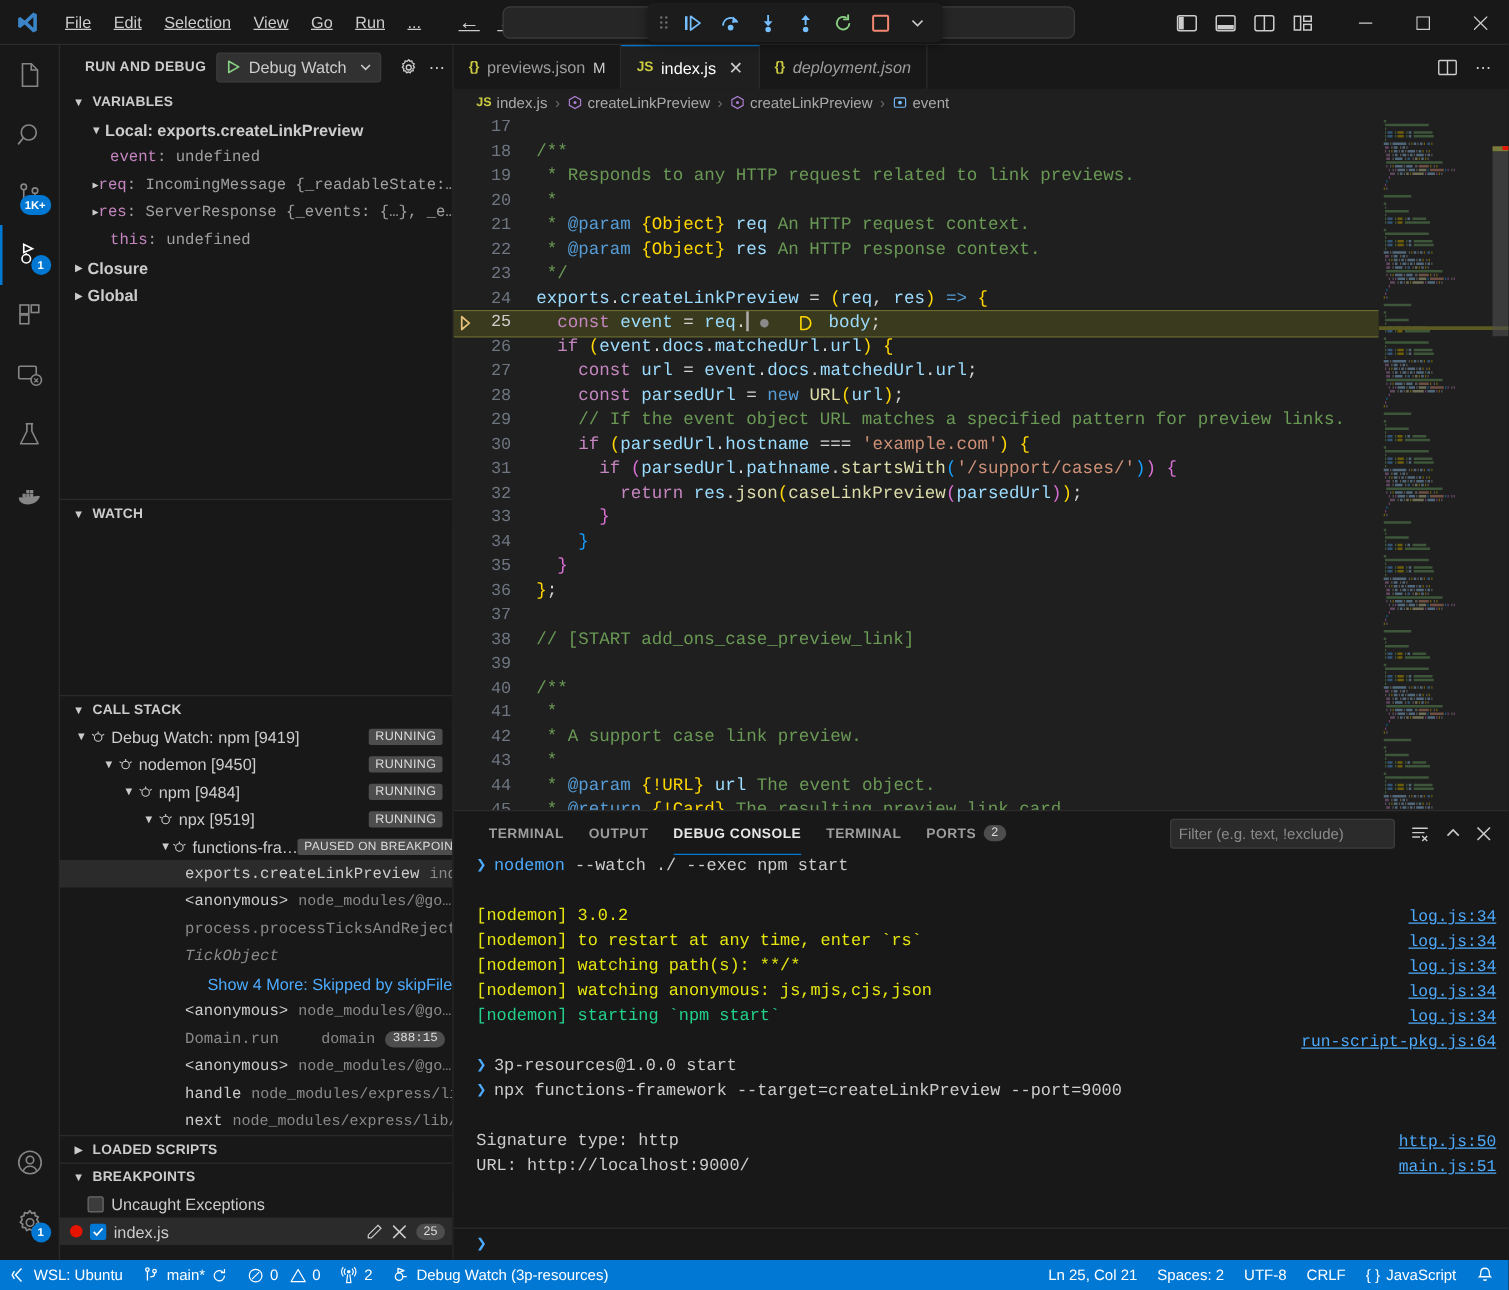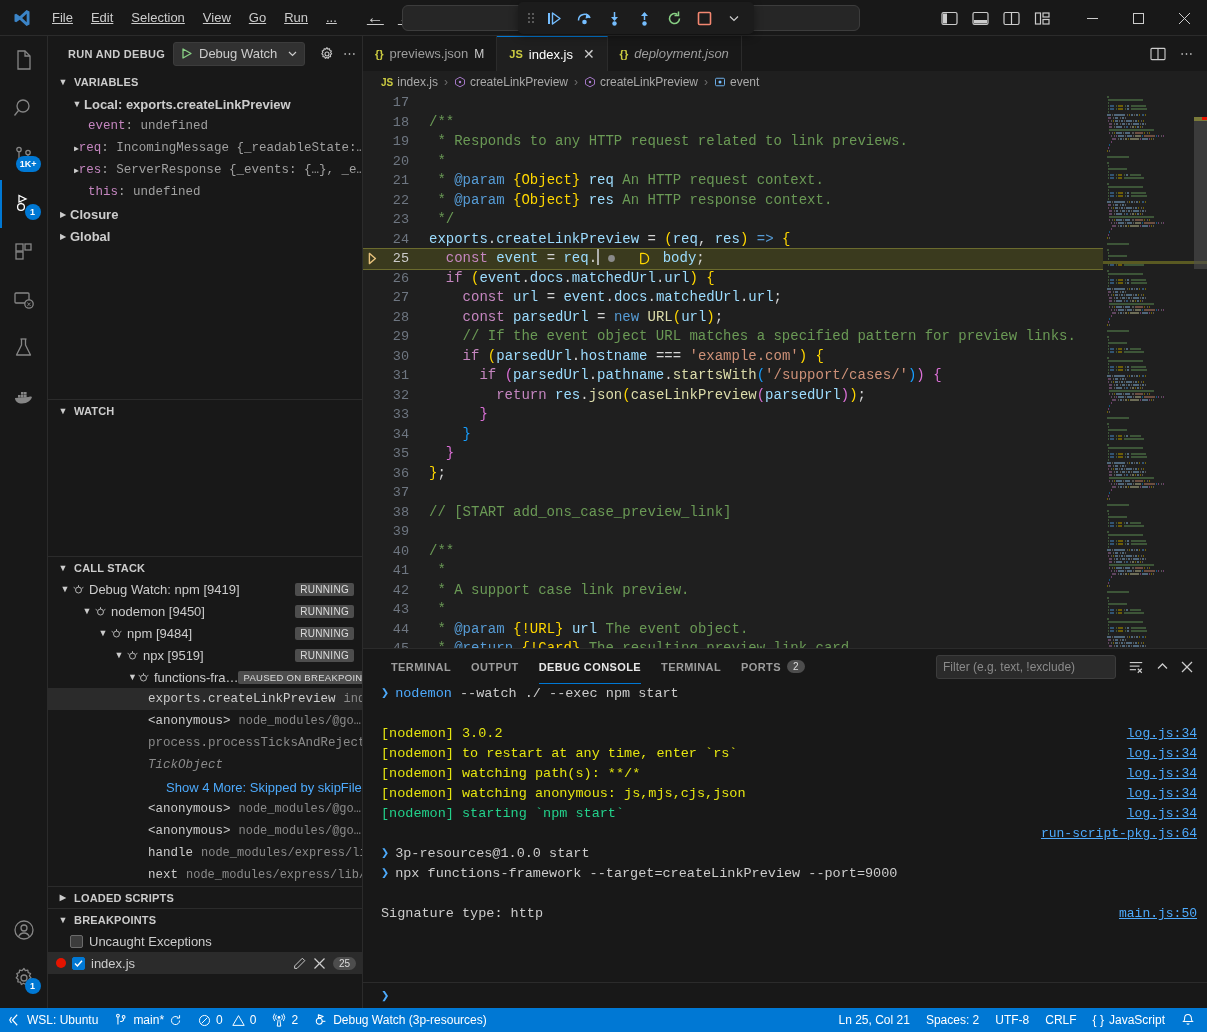--- a/index.html
+++ b/index.html
@@ -629,20 +629,25 @@
           <span style="color:#8a8a8a">TickObject</span>
         </div>
         <div class="row" style="padding-left:118px">
           <span class="link-blue">Show 4 More: Skipped by skipFiles</span>
         </div>
         <div class="row mono" style="padding-left:100px">
           <span style="color:#cccccc">&lt;anonymous&gt;</span>
           <span class="stack-sub">node_modules/@go…</span>
         </div>
         <div class="row mono" style="padding-left:100px">
+          <span style="color:#8a8a8a">Domain.run</span>
+          <span class="stack-sub" style="margin-left:34px">domain</span>
+          <span class="stack-pill">388:15</span>
+        </div>
+        <div class="row mono" style="padding-left:100px">
           <span style="color:#cccccc">&lt;anonymous&gt;</span>
           <span class="stack-sub">node_modules/@go…</span>
         </div>
         <div class="row mono" style="padding-left:100px">
           <span style="color:#cccccc">handle</span>
           <span class="stack-sub">node_modules/express/lib/…</span>
         </div>
         <div class="row mono" style="padding-left:100px">
           <span style="color:#cccccc">next</span>
           <span class="stack-sub">node_modules/express/lib/ro…</span>
@@ -2054,21 +2059,25 @@
             </div>
             <div class="cons-row">
               <span class="cons-arrow">❯</span>
               <span class="cons-text"><span class="c-white">npx functions-framework --target=createLinkPreview --port=9000</span></span>
             </div>
             <div class="cons-row">
               <span class="cons-text"></span>
             </div>
             <div class="cons-row">
               <span class="cons-text"><span class="c-white">Signature type: http</span></span>
-              <span class="cons-src">main.js:50</span>
+              <span class="cons-src">http.js:50</span>
+            </div>
+            <div class="cons-row">
+              <span class="cons-text"><span class="c-white">URL: http://localhost:9000/</span></span>
+              <span class="cons-src">main.js:51</span>
             </div>
           </div>
         <div class="console-input">❯</div>
       </div>
     </div>
   </div>
 
   <div class="statusbar">
     <div class="sb-seg">
       <span>

